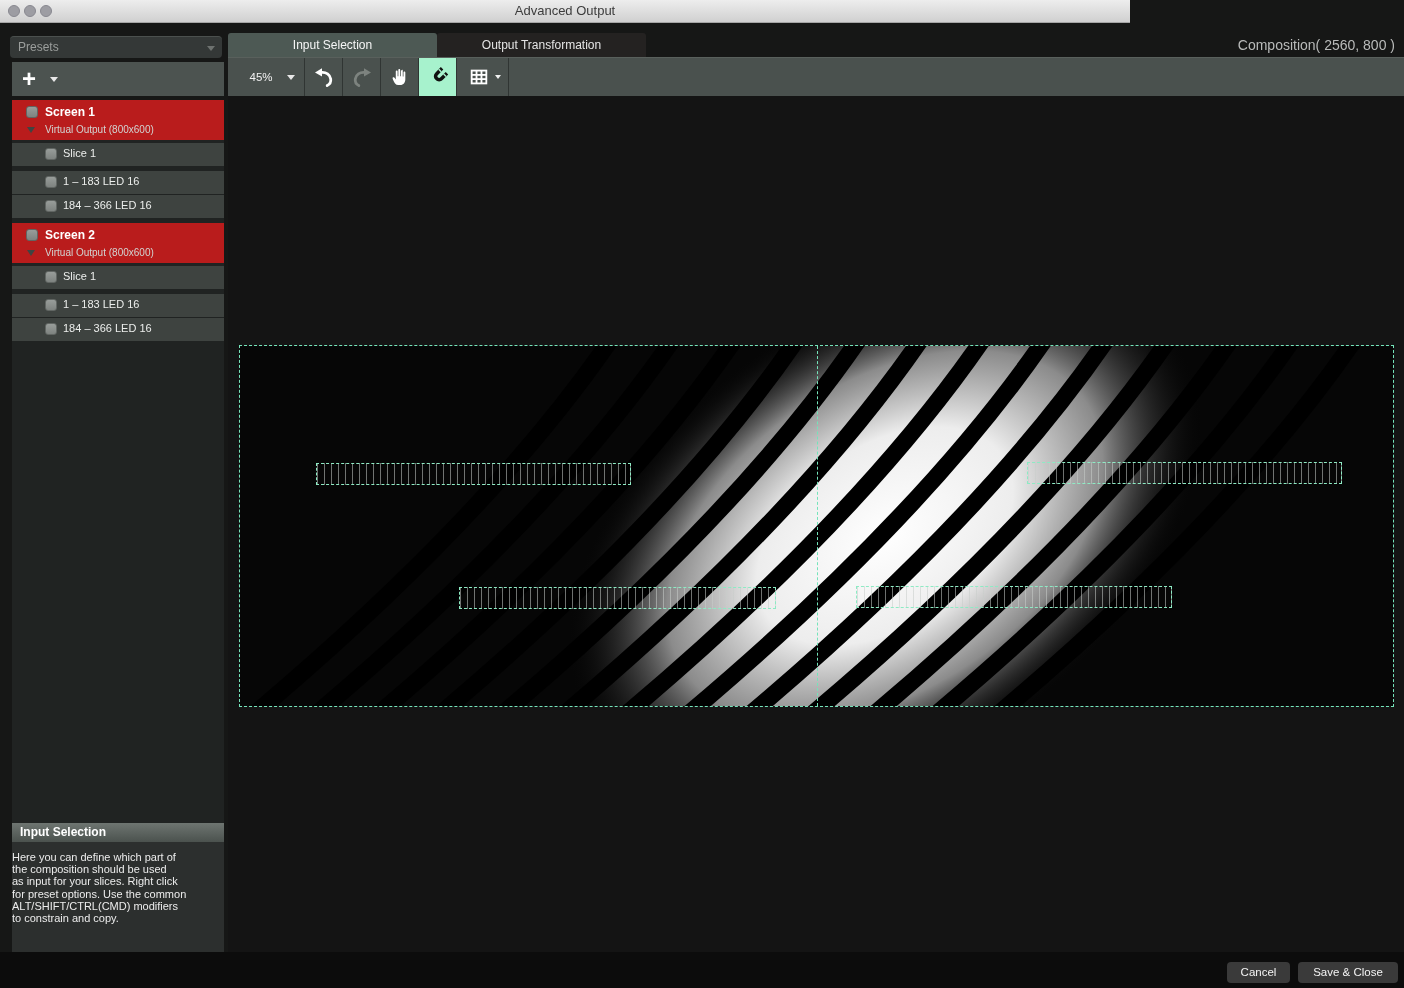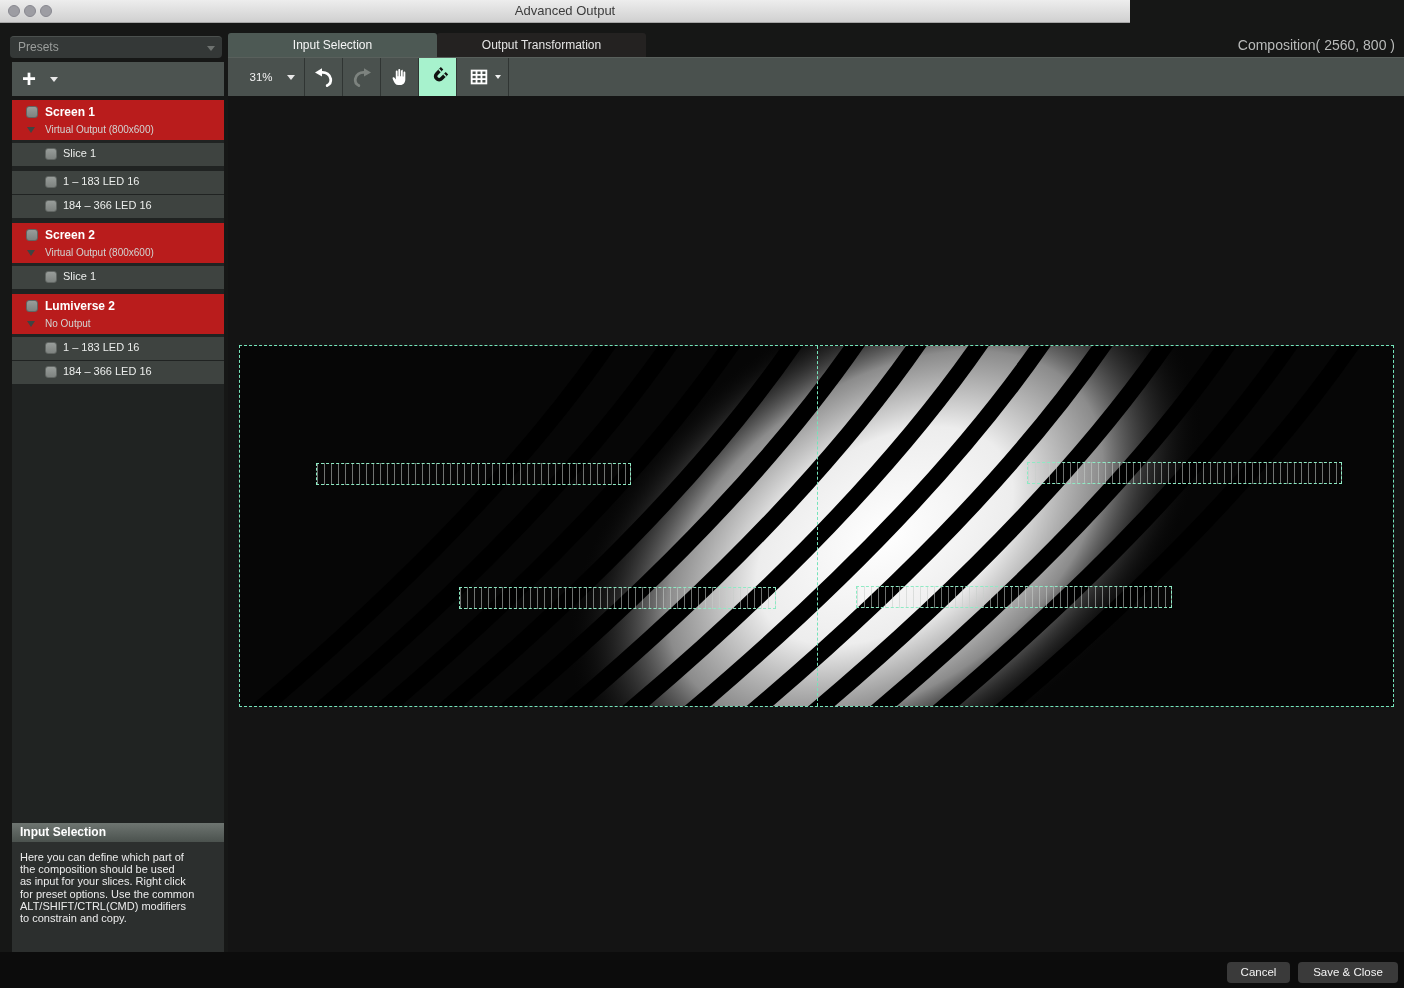--- a/index.html
+++ b/index.html
@@ -41,21 +41,21 @@
   .crow:last-child{margin-bottom:0;}
   .crow .cbx{position:absolute;left:33px;top:5px;}
   .crow .lbl{position:absolute;left:51px;top:4px;font-size:11px;color:#eceeec;}
   .cbx{width:12px;height:12px;border-radius:3px;box-sizing:border-box;
     background:linear-gradient(#989d9a,#7e8380);border:1px solid #616663;display:block;}
 
   .info-head{position:absolute;left:12px;top:823px;width:212px;height:19px;box-sizing:border-box;
     background:linear-gradient(#6e7571,#4b524e);color:#fff;font-size:12px;font-weight:bold;
     line-height:19px;padding-left:8px;}
   .info-body{position:absolute;left:12px;top:842px;width:212px;height:110px;box-sizing:border-box;
-    background:#2c2f2e;color:#ececec;font-size:11px;line-height:12.2px;padding:9px 6px 0 8px;
+    background:#2c2f2e;color:#ececec;font-size:11px;line-height:12.2px;padding:9px 6px 0 0;
     white-space:pre-line;}
 
   
   .tab{position:absolute;top:33px;height:24px;box-sizing:border-box;text-align:center;
     font-size:12px;line-height:24px;border-radius:3px 3px 0 0;}
   .tab.active{left:228px;width:209px;background:#4d5954;color:#f6f6f6;}
   .tab.inactive{left:437px;width:209px;background:#242221;color:#e4e4e4;}
   .comp-label{position:absolute;top:37px;right:9px;font-size:14px;color:#b9bbba;}
 
   
@@ -147,26 +147,20 @@
       <span class="tri"></span>
       <span class="t2">Virtual Output (800x600)</span>
     </div>
     <div class="crow">
       <span class="cbx"></span>
       <span class="lbl">Slice 1</span>
     </div>
   </div>
 
   <div class="group">
-    <div class="ghead">
-      <span class="cbx"></span>
-      <span class="t1">Lumiverse 2</span>
-      <span class="tri"></span>
-      <span class="t2">No Output</span>
-    </div>
     <div class="crow">
       <span class="cbx"></span>
       <span class="lbl">1 – 183 LED 16</span>
     </div>
     <div class="crow">
       <span class="cbx"></span>
       <span class="lbl">184 – 366 LED 16</span>
     </div>
   </div>
 </div>
@@ -178,21 +172,21 @@
 for preset options. Use the common
 ALT/SHIFT/CTRL(CMD) modifiers
 to constrain and copy.</div>
 
 <div class="tab active">Input Selection</div>
 <div class="tab inactive">Output Transformation</div>
 <div class="comp-label">Composition( 2560, 800 )</div>
 
 <div class="toolbar">
   <div class="tbtn zoomctl">
-    <span class="zv">31%</span>
+    <span class="zv">45%</span>
     <span class="arrow"></span>
   </div>
   <div class="tbtn tool">
     <svg width="24" height="24" viewBox="0 0 24 24">
       <polygon points="3,7.4 10,3.2 10,11.6" fill="#ffffff"></polygon>
       <path d="M9 7.4 C14.2 6.8 18.1 9.6 18.7 14 C19.1 17 17.6 19.4 15.2 20.6" fill="none" stroke="#ffffff" stroke-width="2.8" stroke-linecap="round"></path>
     </svg>
   </div>
   <div class="tbtn tool">
     <svg width="24" height="24" viewBox="0 0 24 24">

